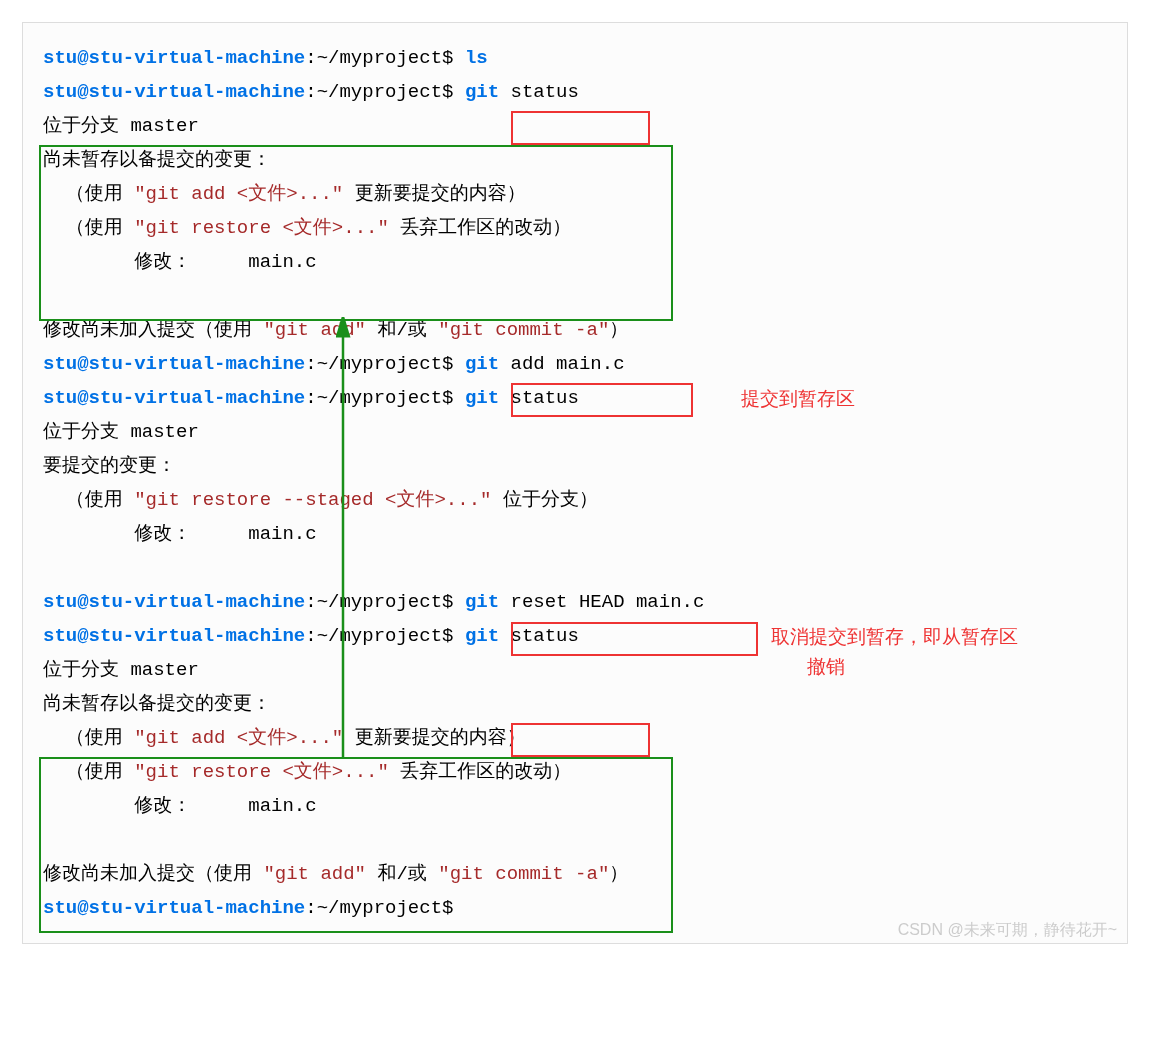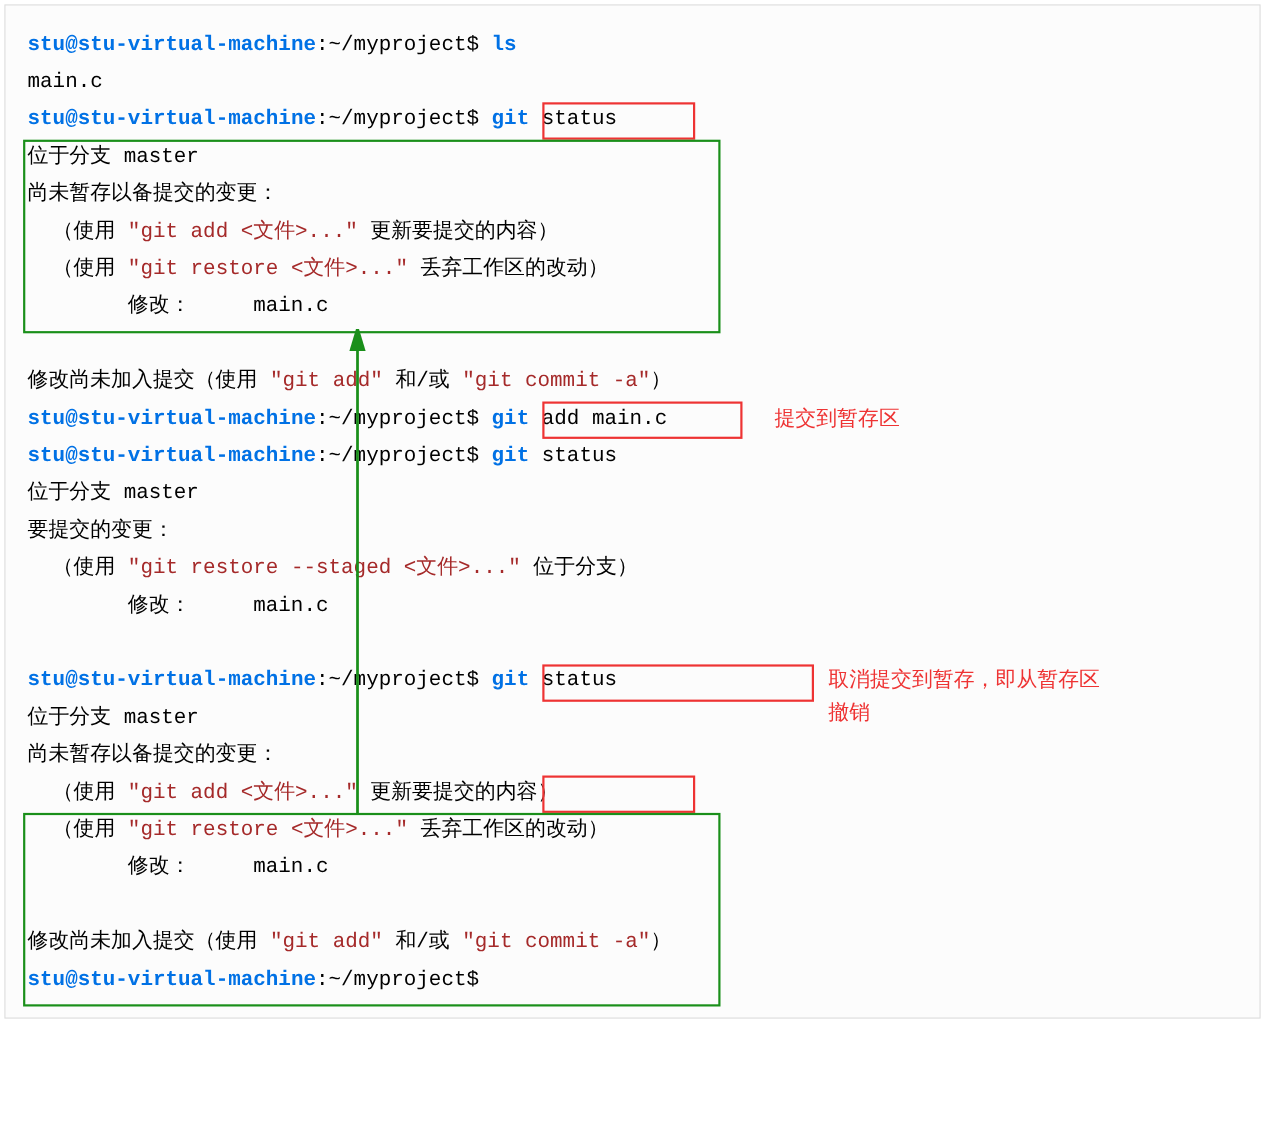--- a/index.html
+++ b/index.html
@@ -6,21 +6,21 @@
     margin: 0;
     padding: 0;
     font-family: Consolas, "Courier New", monospace;
     background: #fff;
     width: 1150px;
   }
   .terminal {
     border: 1px solid #ddd;
     background: #fcfcfc;
     padding: 18px 20px;
-    margin: 4px;
+    margin: 22px;
     font-size: 19px;
     line-height: 34px;
     position: relative;
     color: #000;
   }
   .blue { color: #0071e5; font-weight: bold; }
   .maroon { color: #a52a2a; }
   .line { white-space: pre; position: relative; display:block;}
   .green-box {
     border: 2px solid #1a8f1a;
@@ -49,21 +49,20 @@
     position: absolute;
     pointer-events: none;
   }
 </style>
 </head>
 <body>
 
 <div class="terminal">
 
   <span class="line"><span class="blue">stu@stu-virtual-machine</span><span>:~/myproject</span><span>$ </span><span class="blue">ls</span></span>
-  <span class="line">main.c</span>
 
   <span class="line"><span class="blue">stu@stu-virtual-machine</span><span>:~/myproject</span><span>$ </span><span class="blue">git</span><span> status</span></span>
 
   <span class="line">位于分支 master</span>
   <span class="line">尚未暂存以备提交的变更：</span>
   <span class="line"><span>  （使用 </span><span class="maroon">"git add &lt;文件&gt;..."</span><span> 更新要提交的内容）</span></span>
   <span class="line"><span>  （使用 </span><span class="maroon">"git restore &lt;文件&gt;..."</span><span> 丢弃工作区的改动）</span></span>
   <span class="line">        修改：     main.c</span>
 
   <span class="line">&nbsp;</span>
@@ -72,49 +71,51 @@
   <span class="line"><span class="blue">stu@stu-virtual-machine</span><span>:~/myproject</span><span>$ </span><span class="blue">git</span><span> add main.c</span></span>
 
   <span class="line"><span class="blue">stu@stu-virtual-machine</span><span>:~/myproject</span><span>$ </span><span class="blue">git</span><span> status</span></span>
   <span class="line">位于分支 master</span>
   <span class="line">要提交的变更：</span>
   <span class="line"><span>  （使用 </span><span class="maroon">"git restore --staged &lt;文件&gt;..."</span><span> 位于分支）</span></span>
   <span class="line">        修改：     main.c</span>
 
   <span class="line">&nbsp;</span>
 
+  <span class="line"><span class="blue">stu@stu-virtual-machine</span><span>:~/myproject</span><span>$ </span><span class="blue">git</span><span> reset HEAD main.c</span></span>
 
   <span class="line"><span class="blue">stu@stu-virtual-machine</span><span>:~/myproject</span><span>$ </span><span class="blue">git</span><span> status</span></span>
 
   <span class="line">位于分支 master</span>
   <span class="line">尚未暂存以备提交的变更：</span>
   <span class="line"><span>  （使用 </span><span class="maroon">"git add &lt;文件&gt;..."</span><span> 更新要提交的内容）</span></span>
   <span class="line"><span>  （使用 </span><span class="maroon">"git restore &lt;文件&gt;..."</span><span> 丢弃工作区的改动）</span></span>
   <span class="line">        修改：     main.c</span>
 
   <span class="line">&nbsp;</span>
   <span class="line"><span>修改尚未加入提交（使用 </span><span class="maroon">"git add"</span><span> 和/或 </span><span class="maroon">"git commit -a"</span><span>）</span></span>
 
   <span class="line"><span class="blue">stu@stu-virtual-machine</span><span>:~/myproject</span><span>$ </span></span>
 
   <div class="red-box" style="left:488px; top:88px; width:135px; height:30px;"></div>
   <div class="green-box" style="left:16px; top:122px; width:630px; height:172px;"></div>
 
   <div class="red-box" style="left:488px; top:360px; width:178px; height:30px;"></div>
-  <div class="annot" style="left:699px; top:362px;">提交到暂存区</div>
+  <div class="annot" style="left:718px; top:362px;">提交到暂存区</div>
 
   <div class="red-box" style="left:488px; top:599px; width:243px; height:30px;"></div>
   <div class="annot" style="left:748px; top:600px;text-align:center;">取消提交到暂存，即从暂存区</div>
-  <div class="annot" style="left:748px; top:630px;">撤销</div>
+  <div class="annot" style="left:784px; top:630px;">撤销</div>
 
   <div class="red-box" style="left:488px; top:700px; width:135px; height:30px;"></div>
   <div class="green-box" style="left:16px; top:734px; width:630px; height:172px;"></div>
 
   <svg class="arrow" style="left:300px; top:294px; width:40px; height:440px;">
     <defs>
       <marker id="arrhead" markerWidth="10" markerHeight="10" refX="5" refY="3" orient="auto">
         <path d="M0,0 L10,3 L0,6 Z" fill="#1a8f1a"></path>
       </marker>
     </defs>
     <line x1="20" y1="440" x2="20" y2="8" stroke="#1a8f1a" stroke-width="2.5" marker-end="url(#arrhead)"></line>
   </svg>
 
+  <div class="watermark">CSDN @未来可期，静待花开~</div>
 </div>
 
 </body></html>

